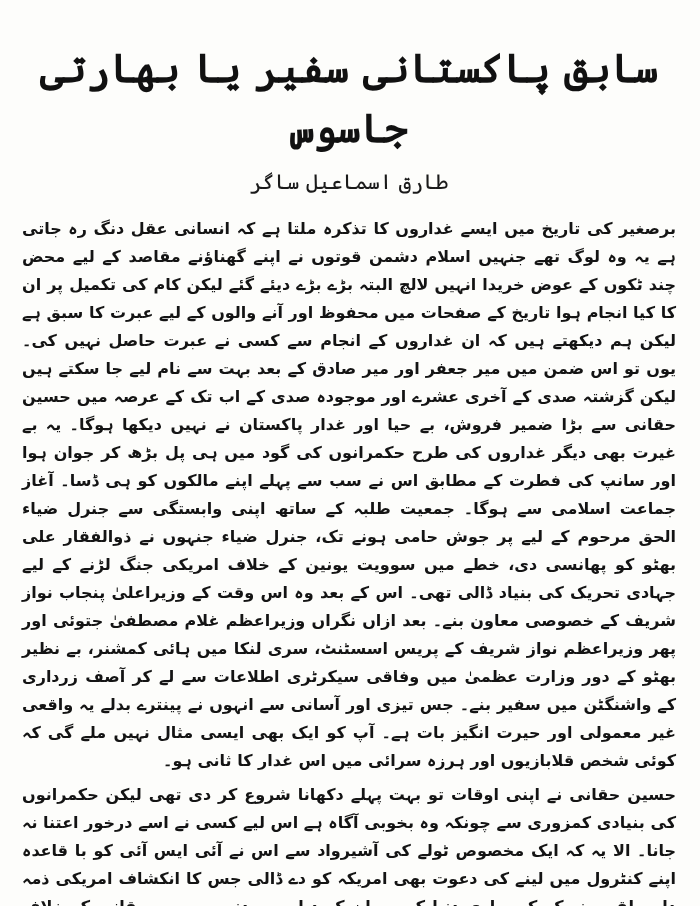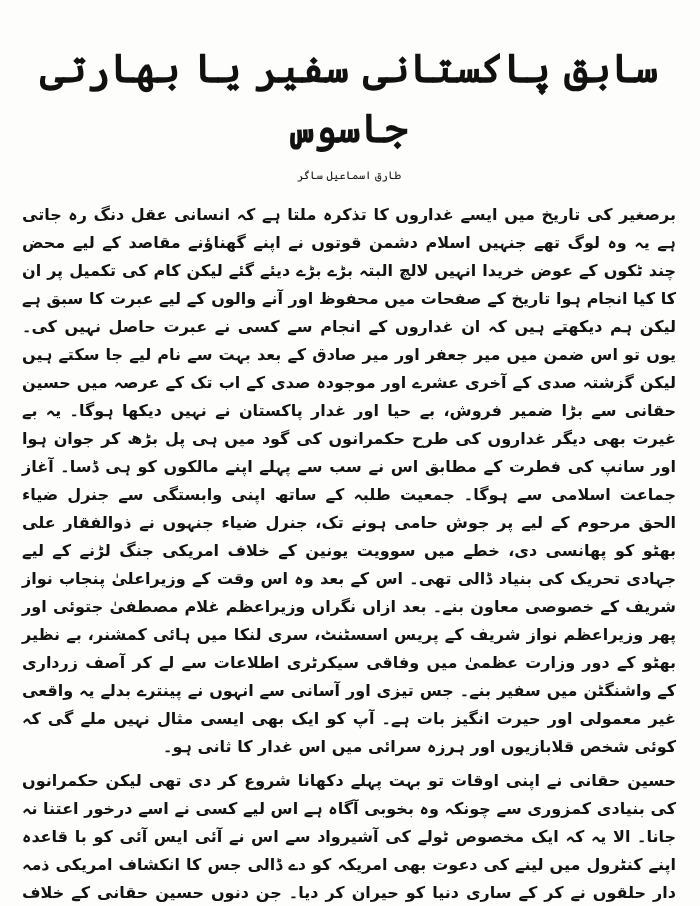--- a/index.html
+++ b/index.html
@@ -24,21 +24,21 @@
     margin: 0 0 10px 0;
     text-align: center;
     font-size: 40px;
     line-height: 1.5;
     font-weight: 700;
     color: #111111;
     font-family: "DejaVu Serif", serif;
   }
   .doc-author {
     text-align: center;
-    font-size: 11px;
+    font-size: 21px;
     line-height: 1.4;
     margin: 0 0 18px 0;
     color: #1a1a1a;
     font-family: "DejaVu Serif", serif;
   }
   .doc-body {
     font-size: 16px;
     line-height: 28px;
     text-align: justify;
     text-justify: inter-word;

